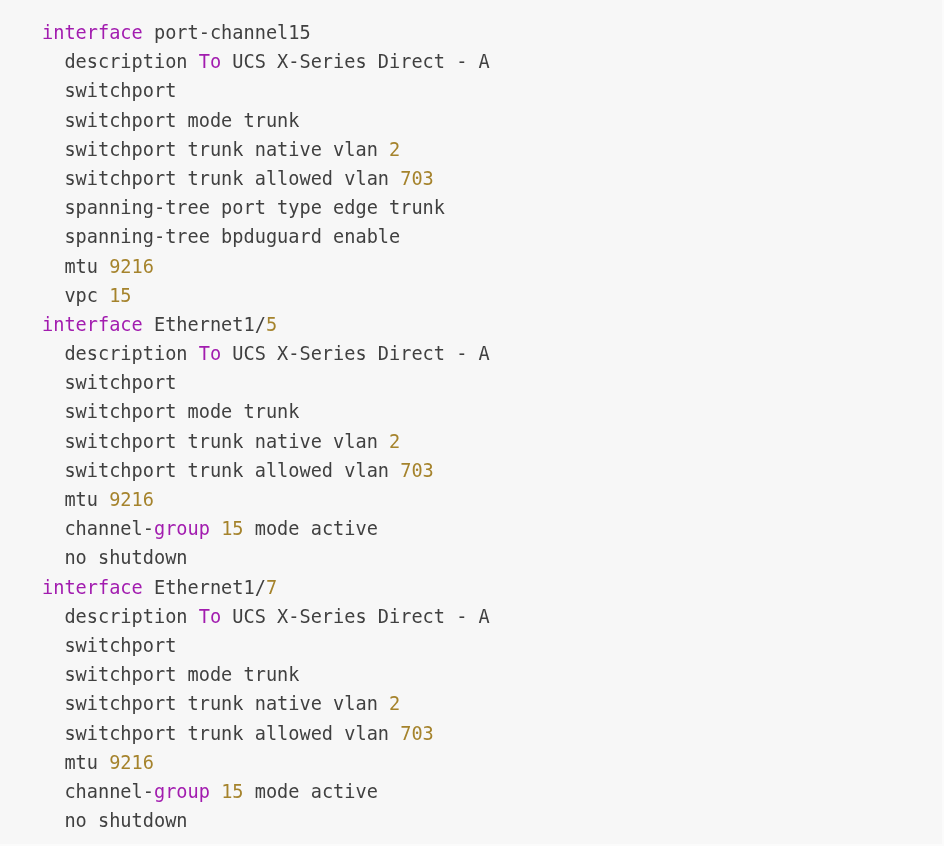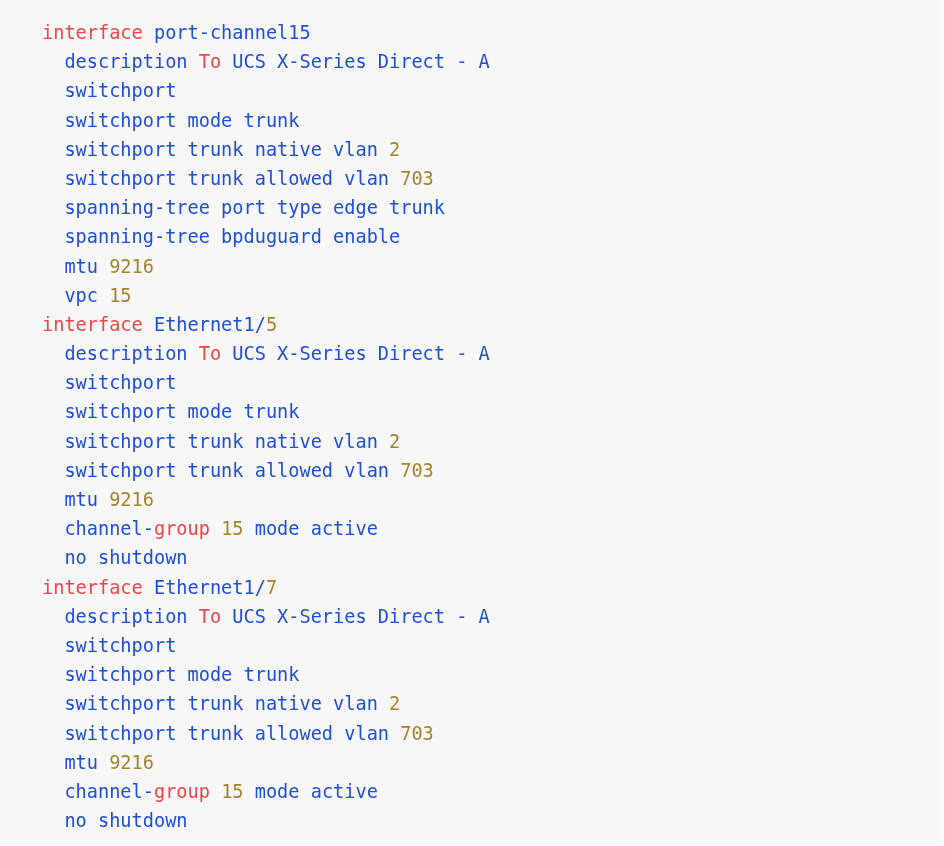--- a/index.html
+++ b/index.html
@@ -38,22 +38,22 @@
     -webkit-font-smoothing: antialiased;
   }
 
   .ln {
     display: block;
     height: 29.2px;
     padding-left: 42px;
     white-space: pre;
   }
 
-  .kw  { color: #ef4444; }
+  .kw  { color: #a21caf; }
   .num { color: #a5832c; }
-  .txt { color: #1d4ed8; }
+  .txt { color: #404040; }
 </style>
 </head>
 <body>
 
 <div id="code-block">
   <pre class="code" id="code-root"><span class="ln"><span class="kw">interface</span><span class="txt"> port-channel15</span></span><span class="ln"><span>  </span><span class="txt">description </span><span class="kw">To</span><span class="txt"> UCS X-Series Direct - A</span></span><span class="ln"><span>  </span><span class="txt">switchport</span></span><span class="ln"><span>  </span><span class="txt">switchport mode trunk</span></span><span class="ln"><span>  </span><span class="txt">switchport trunk native vlan </span><span class="num">2</span></span><span class="ln"><span>  </span><span class="txt">switchport trunk allowed vlan </span><span class="num">703</span></span><span class="ln"><span>  </span><span class="txt">spanning-tree port type edge trunk</span></span><span class="ln"><span>  </span><span class="txt">spanning-tree bpduguard enable</span></span><span class="ln"><span>  </span><span class="txt">mtu </span><span class="num">9216</span></span><span class="ln"><span>  </span><span class="txt">vpc </span><span class="num">15</span></span><span class="ln"><span class="kw">interface</span><span class="txt"> Ethernet1/</span><span class="num">5</span></span><span class="ln"><span>  </span><span class="txt">description </span><span class="kw">To</span><span class="txt"> UCS X-Series Direct - A</span></span><span class="ln"><span>  </span><span class="txt">switchport</span></span><span class="ln"><span>  </span><span class="txt">switchport mode trunk</span></span><span class="ln"><span>  </span><span class="txt">switchport trunk native vlan </span><span class="num">2</span></span><span class="ln"><span>  </span><span class="txt">switchport trunk allowed vlan </span><span class="num">703</span></span><span class="ln"><span>  </span><span class="txt">mtu </span><span class="num">9216</span></span><span class="ln"><span>  </span><span class="txt">channel-</span><span class="kw">group</span><span class="txt"> </span><span class="num">15</span><span class="txt"> mode active</span></span><span class="ln"><span>  </span><span class="txt">no shutdown</span></span><span class="ln"><span class="kw">interface</span><span class="txt"> Ethernet1/</span><span class="num">7</span></span><span class="ln"><span>  </span><span class="txt">description </span><span class="kw">To</span><span class="txt"> UCS X-Series Direct - A</span></span><span class="ln"><span>  </span><span class="txt">switchport</span></span><span class="ln"><span>  </span><span class="txt">switchport mode trunk</span></span><span class="ln"><span>  </span><span class="txt">switchport trunk native vlan </span><span class="num">2</span></span><span class="ln"><span>  </span><span class="txt">switchport trunk allowed vlan </span><span class="num">703</span></span><span class="ln"><span>  </span><span class="txt">mtu </span><span class="num">9216</span></span><span class="ln"><span>  </span><span class="txt">channel-</span><span class="kw">group</span><span class="txt"> </span><span class="num">15</span><span class="txt"> mode active</span></span><span class="ln"><span>  </span><span class="txt">no shutdown</span></span></pre>
 </div>
 
 </body></html>

